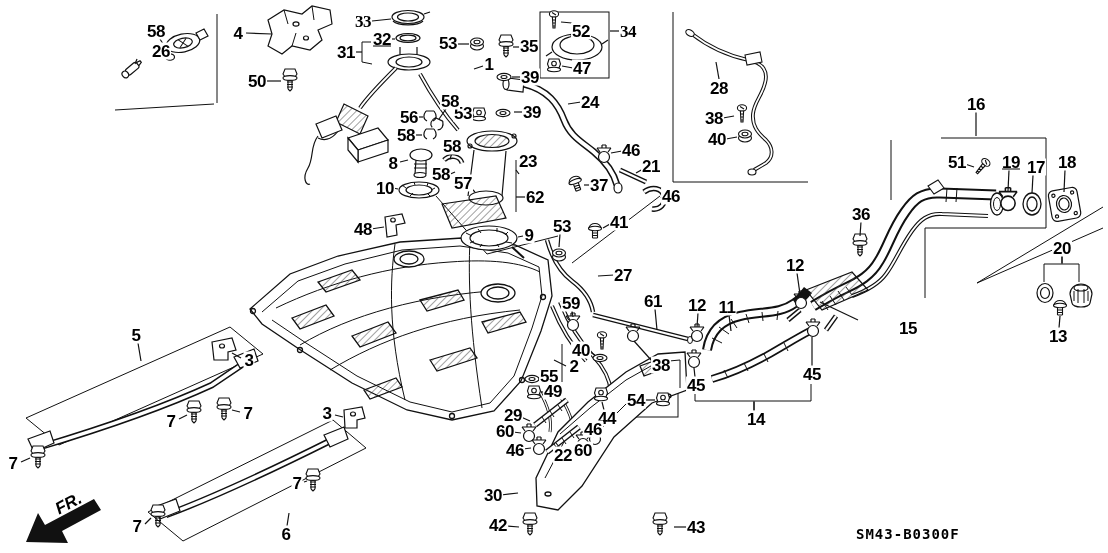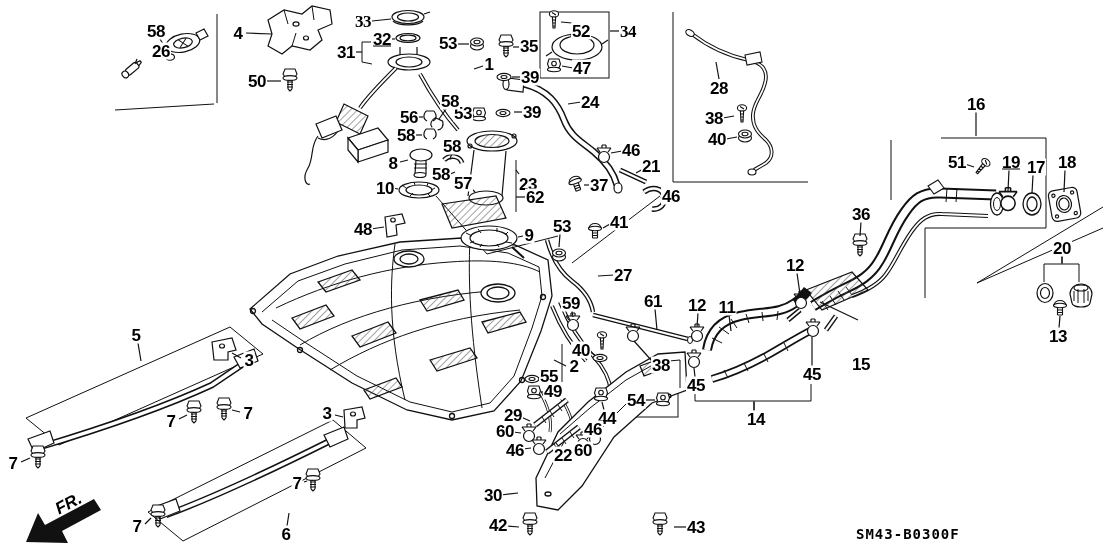--- a/index.html
+++ b/index.html
@@ -483,41 +483,41 @@
 <div class="callout" style="left: 590px; top: 102px;">24</div>
 <div class="callout" style="left: 409px; top: 117px;">56</div>
 <div class="callout" style="left: 450px; top: 101px;">58</div>
 <div class="callout" style="left: 406px; top: 135px;">58</div>
 <div class="callout" style="left: 452px; top: 146px;">58</div>
 <div class="callout" style="left: 441px; top: 174px;">58</div>
 <div class="callout" style="left: 463px; top: 183px;">57</div>
 <div class="callout" style="left: 393px; top: 163px;">8</div>
 <div class="callout" style="left: 385px; top: 188px;">10</div>
 <div class="callout" style="left: 363px; top: 229px;">48</div>
-<div class="callout" style="left: 528px; top: 184px; text-align: center;">23</div>
+<div class="callout" style="left: 528px; top: 161px; text-align: center;">23</div>
 <div class="callout" style="left: 535px; top: 197px;">62</div>
 <div class="callout" style="left: 529px; top: 235px;">9</div>
 <div class="callout" style="left: 562px; top: 226px;">53</div>
 <div class="callout" style="left: 619px; top: 222px;">41</div>
 <div class="callout" style="left: 599px; top: 185px;">37</div>
 <div class="callout" style="left: 631px; top: 150px;">46</div>
 <div class="callout" style="left: 651px; top: 166px;">21</div>
 <div class="callout" style="left: 671px; top: 196px;">46</div>
 <div class="callout" style="left: 719px; top: 88px;">28</div>
 <div class="callout" style="left: 714px; top: 118px;">38</div>
 <div class="callout" style="left: 717px; top: 139px;">40</div>
 <div class="callout" style="left: 976px; top: 104px;">16</div>
 <div class="callout" style="left: 957px; top: 162px;">51</div>
 <div class="callout" style="left: 1011px; top: 162px; text-decoration: underline;">19</div>
 <div class="callout" style="left: 1036px; top: 167px;">17</div>
 <div class="callout" style="left: 1067px; top: 162px;">18</div>
 <div class="callout" style="left: 1062px; top: 248px;">20</div>
 <div class="callout" style="left: 1058px; top: 336px;">13</div>
 <div class="callout" style="left: 861px; top: 214px;">36</div>
-<div class="callout" style="left: 861px; top: 328px; margin-top: 36px;">15</div>
+<div class="callout" style="left: 908px; top: 328px;">15</div>
 <div class="callout" style="left: 697px; top: 305px;">12</div>
 <div class="callout" style="left: 795px; top: 265px;">12</div>
 <div class="callout" style="left: 812px; top: 374px;">45</div>
 <div class="callout" style="left: 727px; top: 307px;">11</div>
 <div class="callout" style="left: 653px; top: 301px;">61</div>
 <div class="callout" style="left: 571px; top: 303px;">59</div>
 <div class="callout" style="left: 623px; top: 275px;">27</div>
 <div class="callout" style="left: 581px; top: 350px;">40</div>
 <div class="callout" style="left: 574px; top: 366px;">2</div>
 <div class="callout" style="left: 661px; top: 365px;">38</div>

